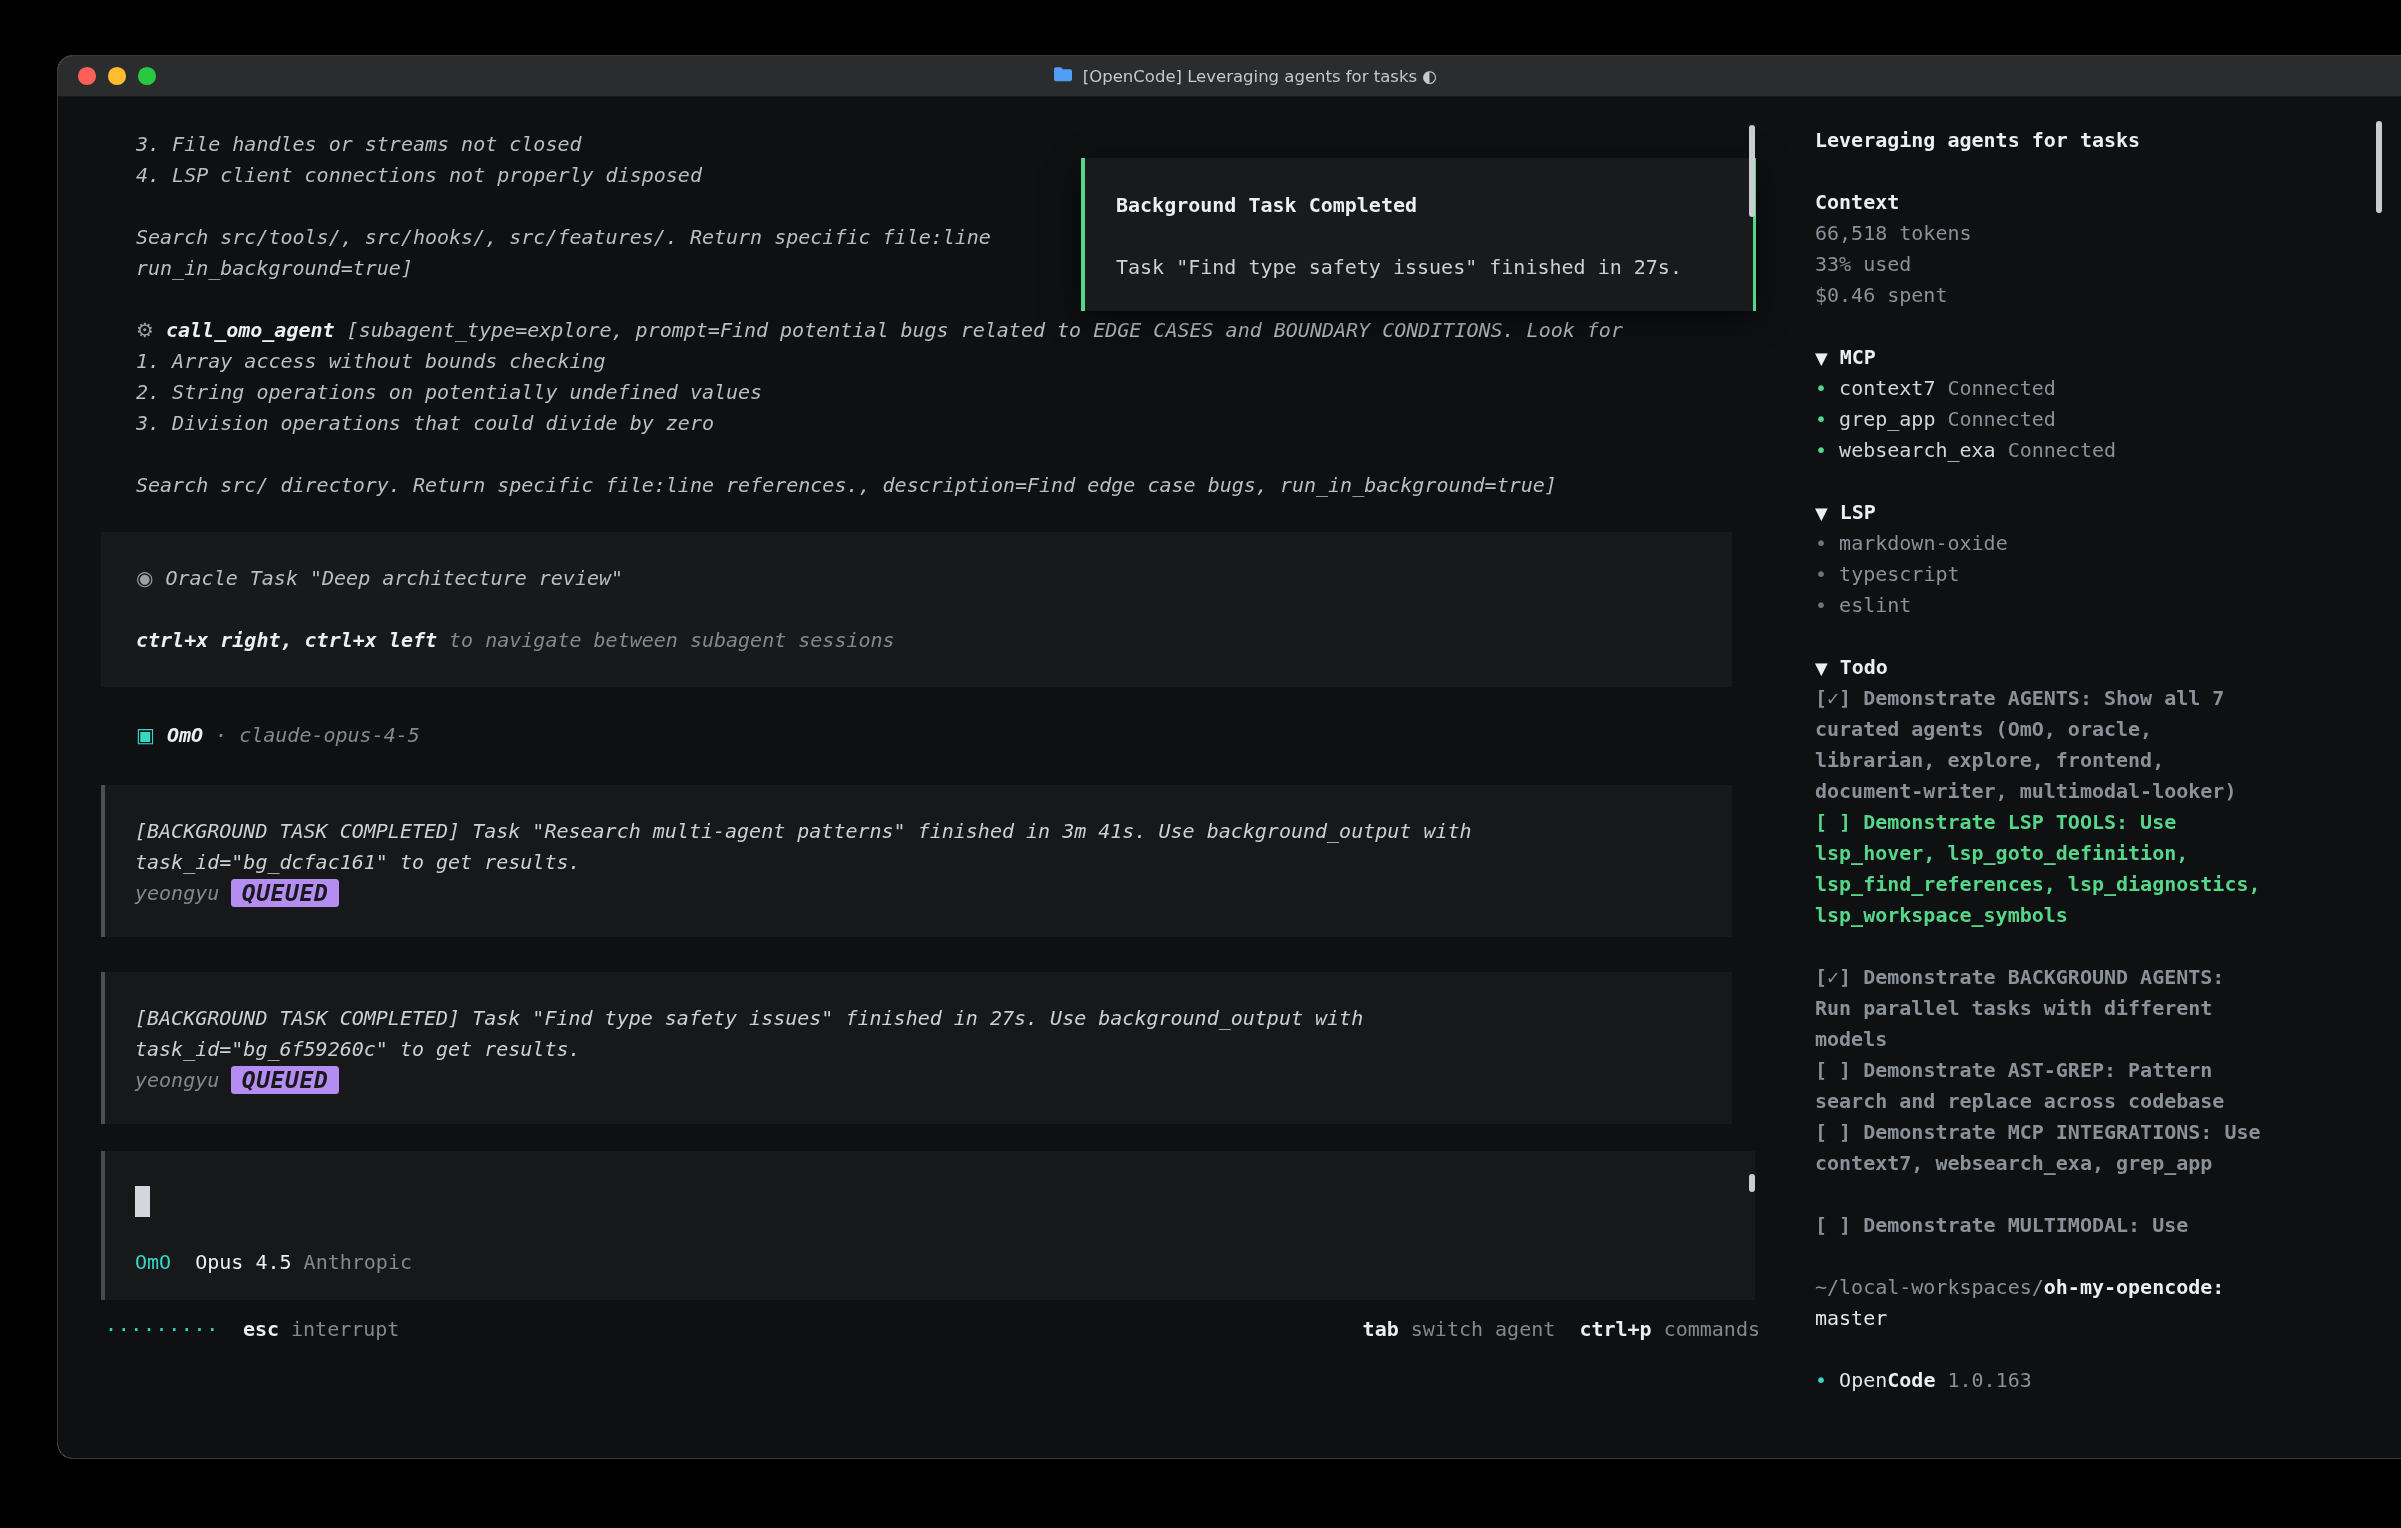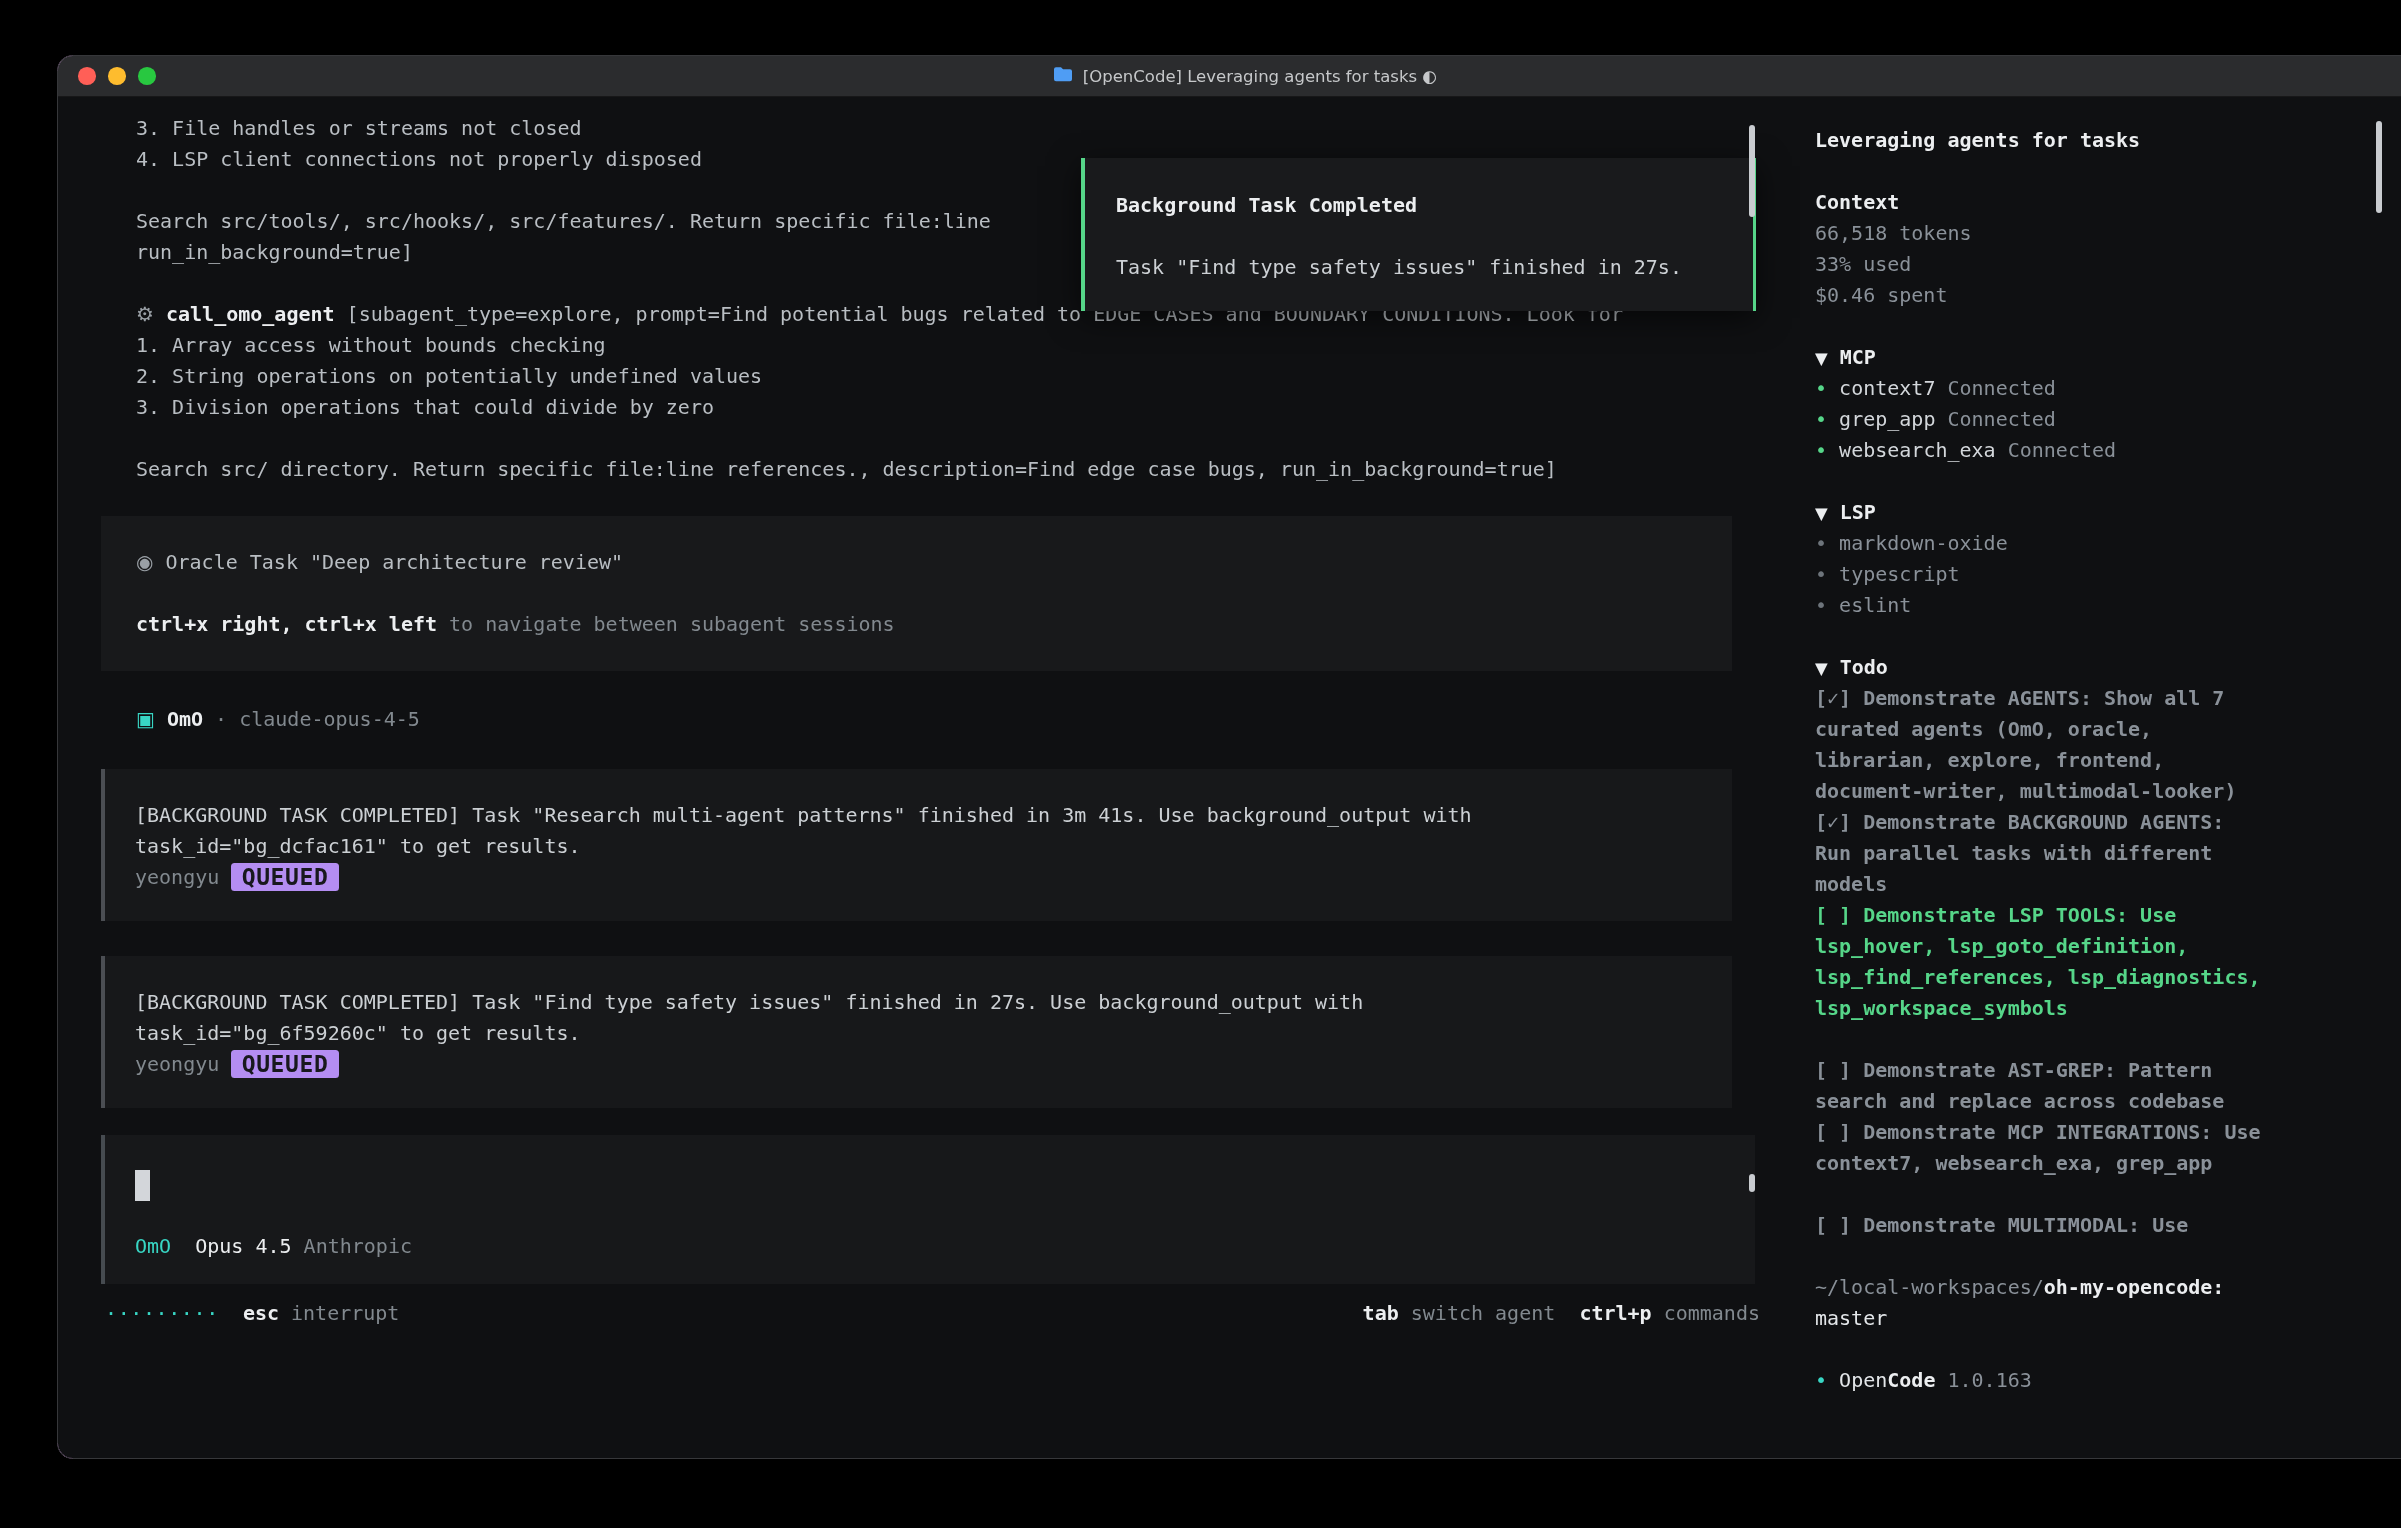--- a/index.html
+++ b/index.html
@@ -17,21 +17,21 @@
   .light.red{background:var(--light-red,#ff5f57);}
   .light.yellow{background:var(--light-yellow,#febc2e);}
   .light.green{background:var(--light-green,#28c840);}
   .wtitle{margin:0 auto;font-family:"DejaVu Sans",sans-serif;font-size:16.5px;color:#c6c8ca;
     display:flex;align-items:center;gap:9.5px;}
 
   
   .content{flex:1;display:flex;position:relative;background:#0f1012;}
   .main{width:1732px;flex:0 0 auto;position:relative;display:flex;flex-direction:column;
     font-size:20px;line-height:31px;color:#b9bec3;}
-  .chat{flex:0 0 auto;padding-top:16px;}
+  .chat{flex:0 0 auto;padding-top:32px;font-style:italic;}
   .textblock{padding-left:78px;}
   .tline{height:31px;white-space:pre;}
   .toolname{color:#eceef0;font-weight:bold;}
   .gear{color:#9aa0a6;font-family:"DejaVu Sans",sans-serif;}
 
   .oracle{margin:31px 0 0 43px;width:1631px;box-sizing:border-box;background:#18191b;
     padding:31px 0 31px 35px;}
   .dim{color:#82898f;}
   .bw{color:#eceef0;font-weight:bold;}
   .oracle-icon{color:#9aa0a6;font-family:"DejaVu Sans",sans-serif;}
@@ -207,22 +207,22 @@
         <div class="sb-sec">
           <div class="sb-head"><span class="caret">▼</span><span> LSP</span></div>
           <div class="sb-line"><span class="bullet-gray">•</span> <span>markdown-oxide</span></div>
           <div class="sb-line"><span class="bullet-gray">•</span> <span>typescript</span></div>
           <div class="sb-line"><span class="bullet-gray">•</span> <span>eslint</span></div>
         </div>
 
         <div class="sb-sec-todo">
           <div class="sb-head"><span class="caret">▼</span><span> Todo</span></div>
           <div class="todo-item done"><span>[✓]</span> <span>Demonstrate AGENTS: Show all 7 curated agents (OmO, oracle, librarian, explore, frontend, document-writer, multimodal-looker)</span></div>
+          <div class="todo-item active gap-after"><span>[ ]</span> <span>Demonstrate LSP TOOLS: Use lsp_hover, lsp_goto_definition, lsp_find_references, lsp_diagnostics, lsp_workspace_symbols</span></div>
           <div class="todo-item done"><span>[✓]</span> <span>Demonstrate BACKGROUND AGENTS: Run parallel tasks with different models</span></div>
-          <div class="todo-item active gap-after"><span>[ ]</span> <span>Demonstrate LSP TOOLS: Use lsp_hover, lsp_goto_definition, lsp_find_references, lsp_diagnostics, lsp_workspace_symbols</span></div>
           <div class="todo-item pending"><span>[ ]</span> <span>Demonstrate AST-GREP: Pattern search and replace across codebase</span></div>
           <div class="todo-item pending gap-after"><span>[ ]</span> <span>Demonstrate MCP INTEGRATIONS: Use context7, websearch_exa, grep_app</span></div>
           <div class="todo-item pending"><span>[ ]</span> <span>Demonstrate MULTIMODAL: Use</span></div>
         </div>
 
         <div class="workspace" style="margin-top:31px;">
           <div class="ws-line"><span>~/local-workspaces/</span><span class="ws-repo">oh-my-opencode:</span></div>
           <div class="ws-line ws-branch">master</div>
         </div>
 

